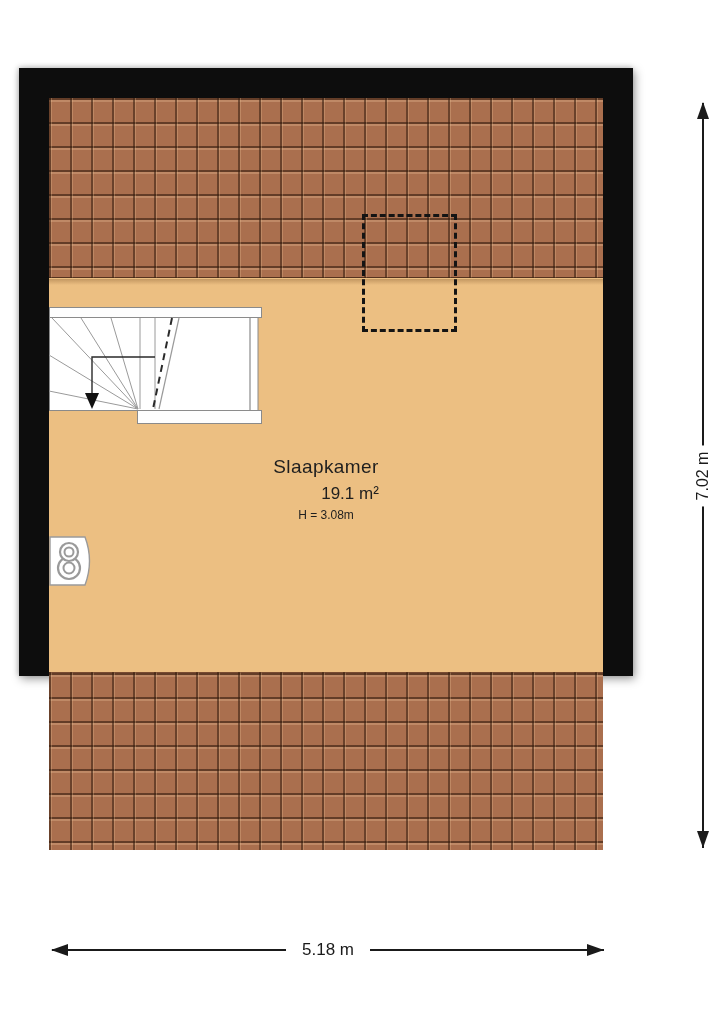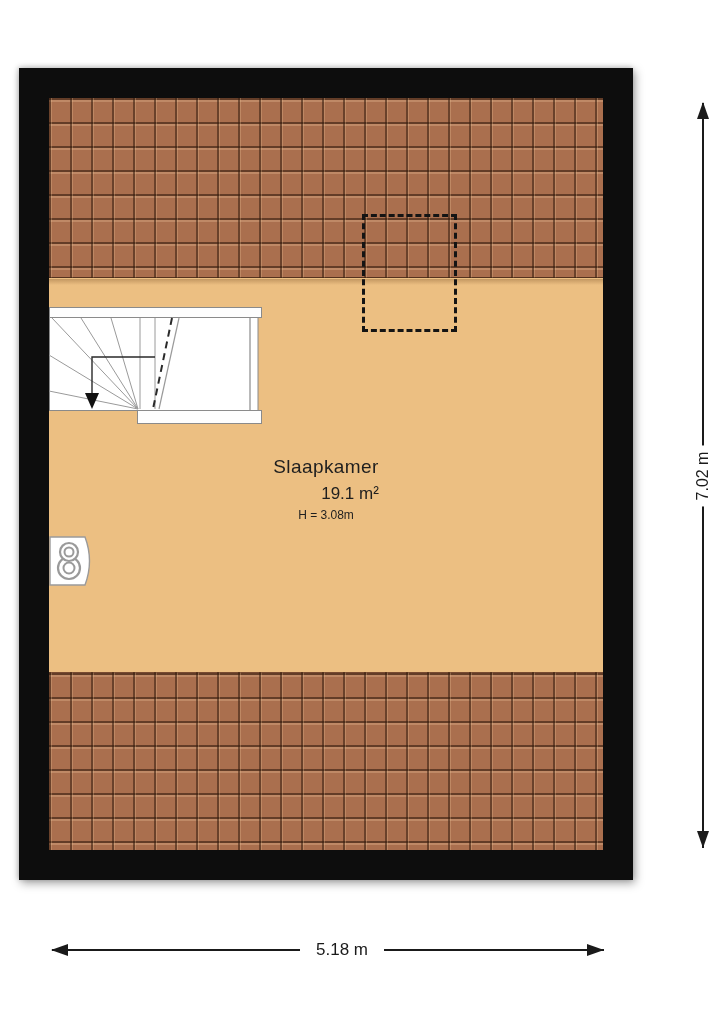--- a/index.html
+++ b/index.html
@@ -1,21 +1,21 @@
 <!DOCTYPE html>
 <html><head>
 <meta charset="utf-8">
 <style>
   * { margin:0; padding:0; box-sizing:border-box; }
   html,body { width:724px; height:1024px; background:#ffffff; font-family:"Liberation Sans", sans-serif; }
   #canvas { position:relative; width:724px; height:1024px; background:#ffffff; overflow:hidden; }
 
   
   .plan {
-    position:absolute; left:19px; top:68px; width:614px; height:812px;
+    position:absolute; left:19px; top:68px; width:614px; height:608px;
     background:#0d0d0d;
     box-shadow: 2px 3px 9px rgba(0,0,0,0.38), -1px -1px 5px rgba(0,0,0,0.18);
   }
   .interior {
     position:absolute; left:30px; top:30px; width:554px; height:752px;
     background:#ecbf82; overflow:hidden;
   }
 
   
   .roof {
@@ -61,21 +61,21 @@
   
   .dim-line-v { position:absolute; left:702px; top:103px; width:1.5px; height:745px; background:#1a1a1a; }
   .dim-line-h { position:absolute; left:52px; top:949px; width:552px; height:1.5px; background:#1a1a1a; }
   .tri { position:absolute; width:0; height:0; }
   .tri-up    { left:697px; top:102px;  border-left:6px solid transparent; border-right:6px solid transparent; border-bottom:17px solid #1a1a1a; }
   .tri-down  { left:697px; top:831px;  border-left:6px solid transparent; border-right:6px solid transparent; border-top:17px solid #1a1a1a; }
   .tri-left  { left:51px;  top:944px;  border-top:6px solid transparent; border-bottom:6px solid transparent; border-right:17px solid #1a1a1a; }
   .tri-right { left:587px; top:944px;  border-top:6px solid transparent; border-bottom:6px solid transparent; border-left:17px solid #1a1a1a; }
   .dim-label { position:absolute; background:#ffffff; color:#1a1a1a; white-space:nowrap; }
   .dim-label-v { left:703px; top:476px; font-size:16px; padding:8px 6px; transform:translate(-50%,-50%) rotate(-90deg); }
-  .dim-label-h { left:342px; top:950px; font-size:17px; padding:2px 16px; transform:translate(-50%,-50%); }
+  .dim-label-h { left:328px; top:950px; font-size:17px; padding:2px 16px; transform:translate(-50%,-50%); }
 </style>
 </head>
 <body>
 
 <div id="canvas">
 
   <div class="plan">
     <div class="interior">
 
       <div class="roof roof-top"></div>

